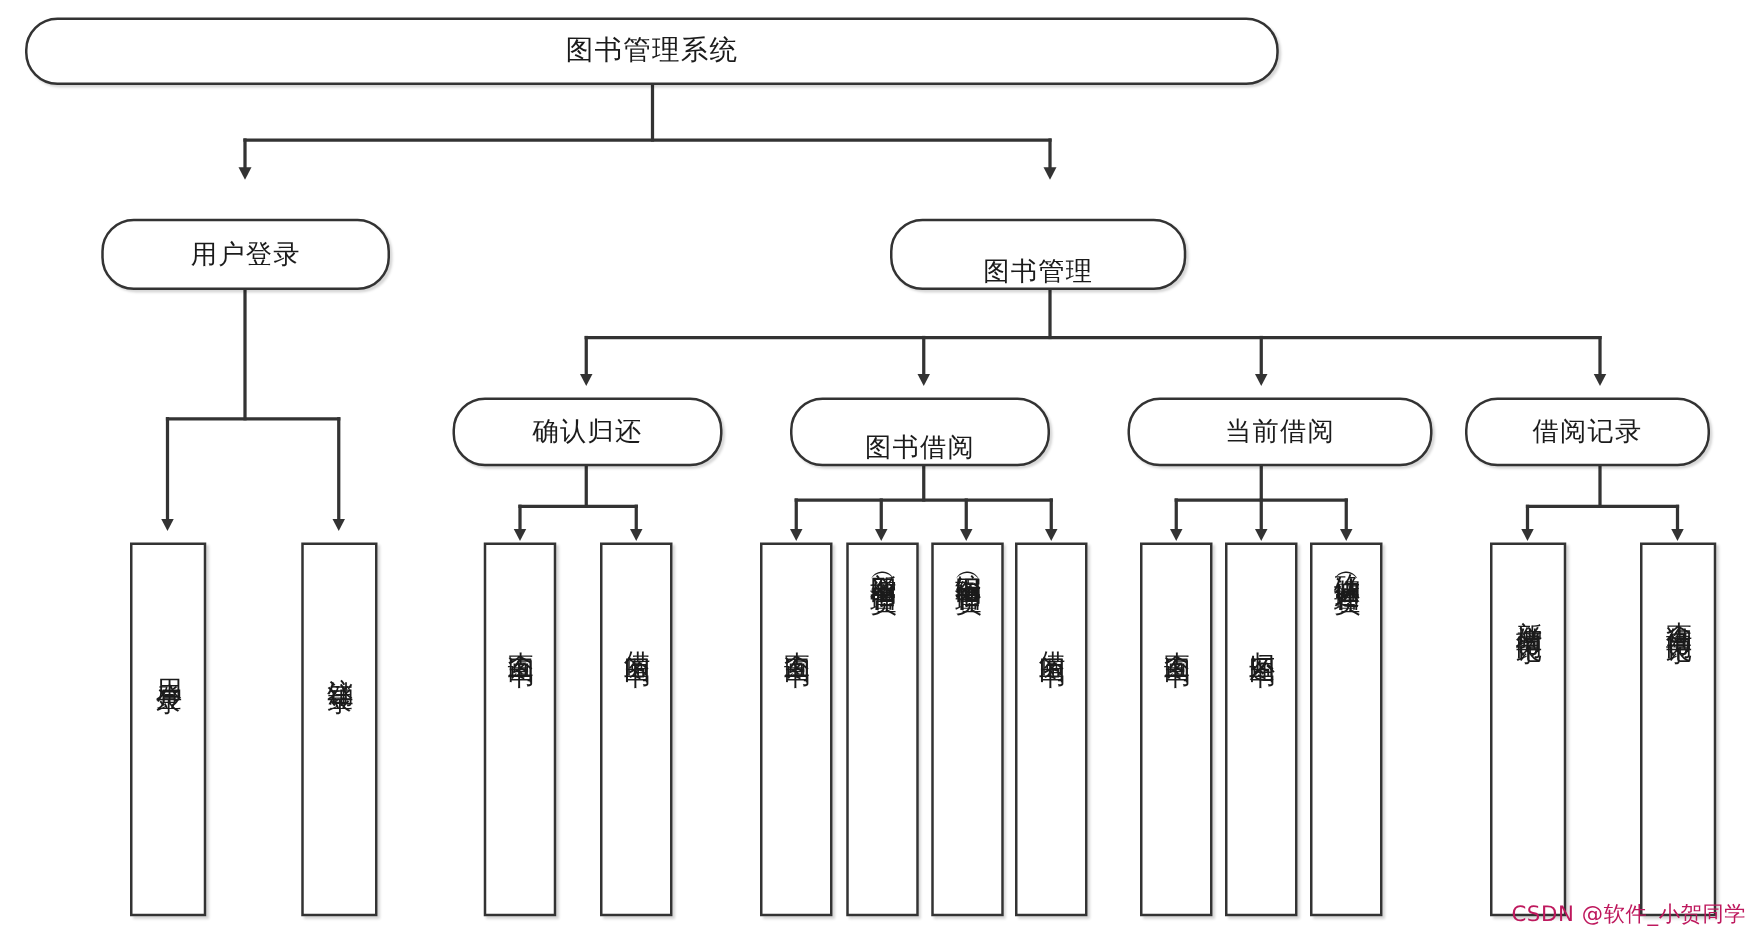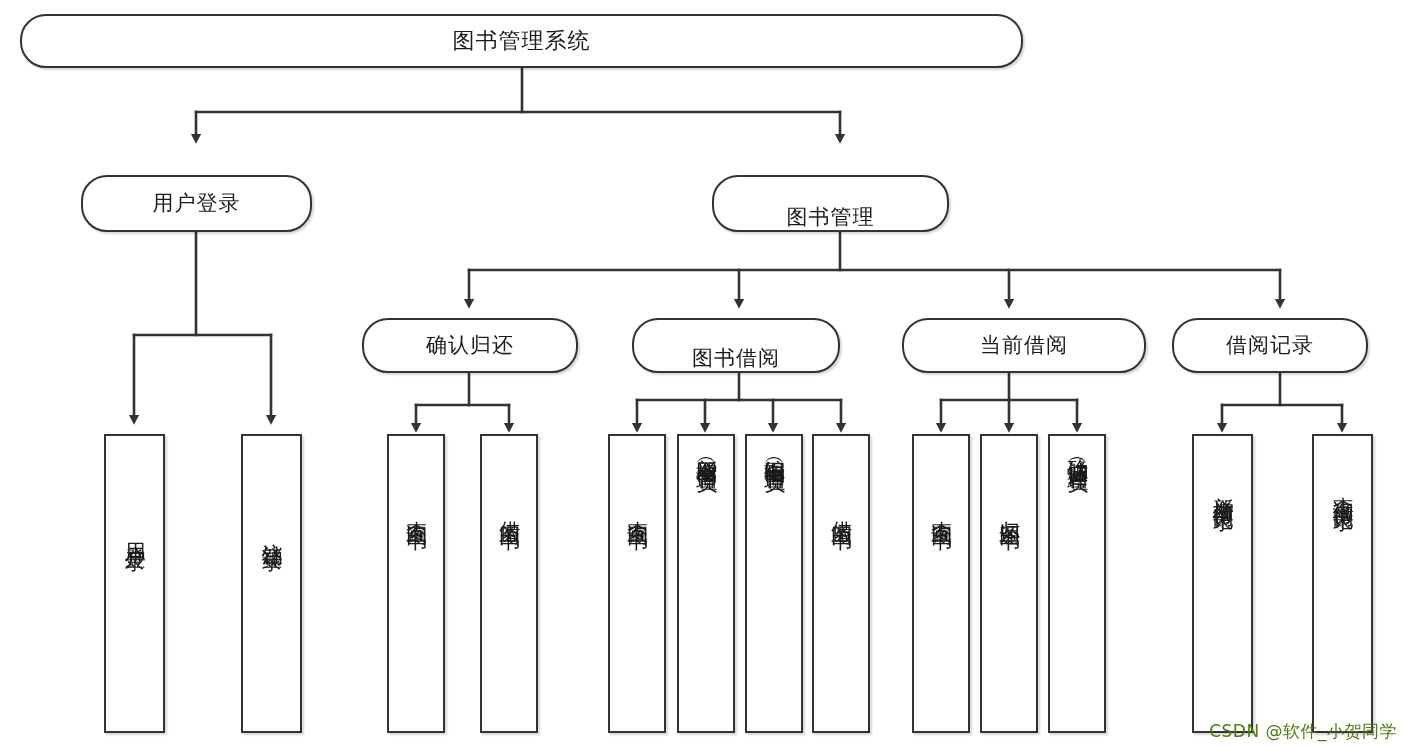--- a/index.html
+++ b/index.html
@@ -62,21 +62,21 @@
     color: #1b1b1b;
   }
   .node.vert.tall .vlabel {
     letter-spacing: 2px;
   }
   .watermark {
     position: absolute;
     right: 8px;
     bottom: 4px;
     font-size: 17px;
-    color: #4d7c0f;
+    color: #be185d;
     letter-spacing: 0.5px;
     white-space: nowrap;
   }
 </style>
 </head>
 <body>
 
 <div id="canvas">
 
   <svg class="edges" viewBox="0 0 1405 747" xmlns="http://www.w3.org/2000/svg">

